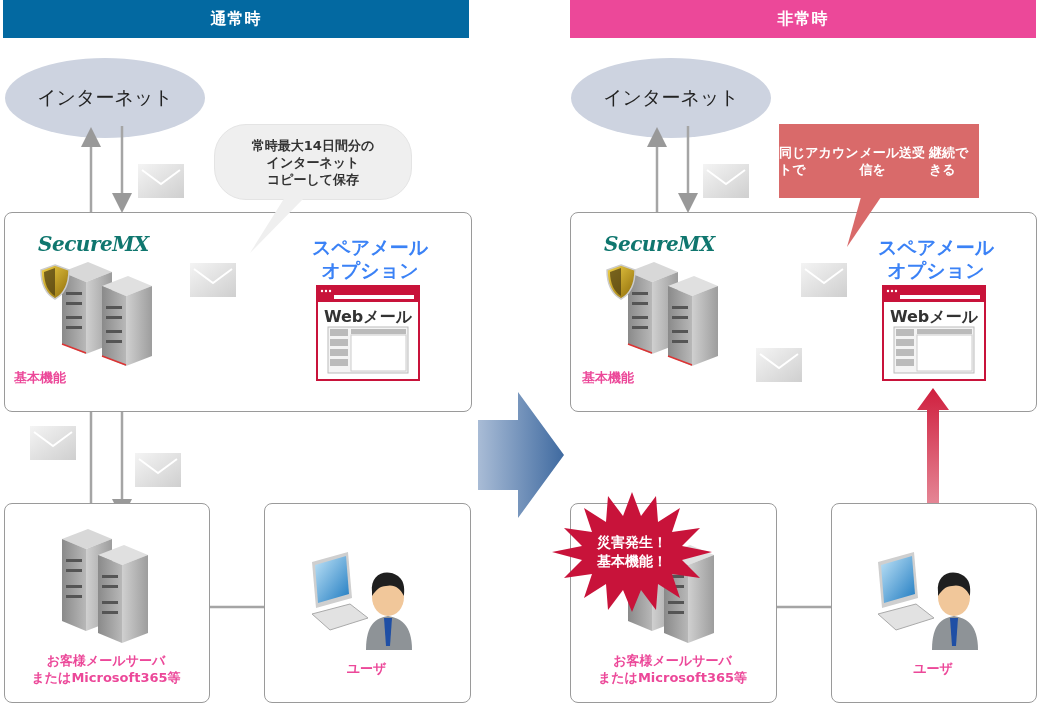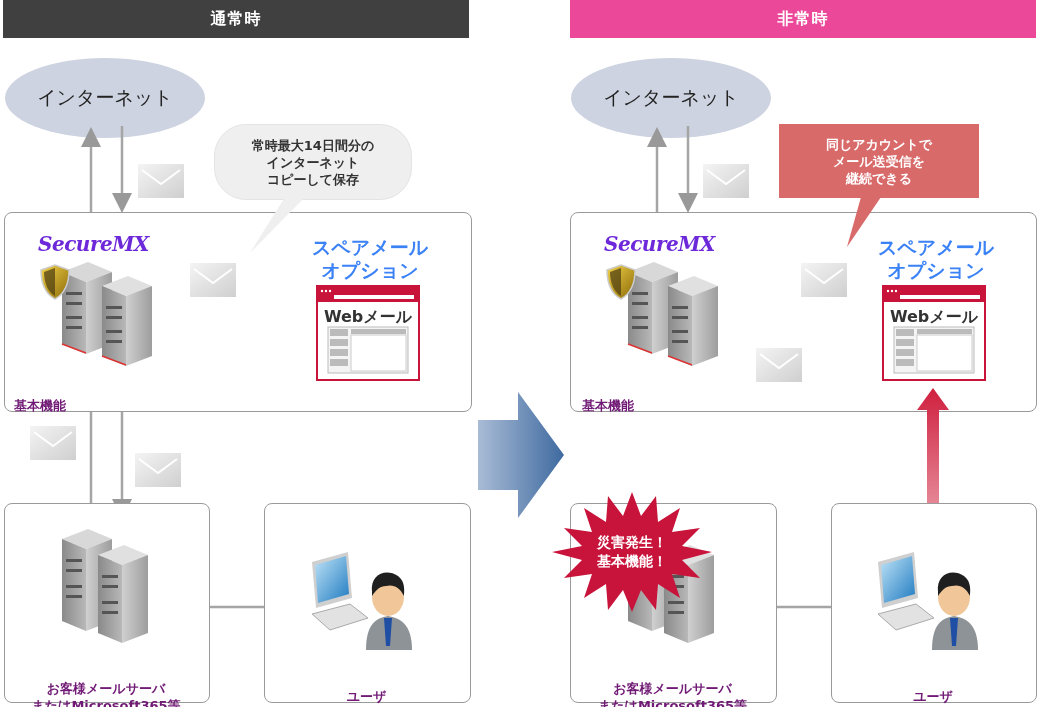--- a/index.html
+++ b/index.html
@@ -1,27 +1,27 @@
 <!DOCTYPE html>
 <html><head>
 <meta charset="utf-8">
 <style>
   html,body{margin:0;padding:0;background:#fff;}
   body{width:1037px;height:707px;position:relative;overflow:hidden;font-family:"DejaVu Sans","Liberation Sans",sans-serif;color:#333;}
   .abs{position:absolute;}
   .header{top:0;height:38px;display:flex;align-items:center;justify-content:center;color:#fff;font-size:16px;font-weight:bold;letter-spacing:1px;}
-  .header-normal{left:3px;width:466px;background:#404040;}
+  .header-normal{left:3px;width:466px;background:#0369a1;}
   .header-emergency{left:570px;width:466px;background:#ec4899;}
   .ellipse{width:200px;height:80px;border-radius:50%;background:#cdd3e0;display:flex;align-items:center;justify-content:center;font-size:19px;font-weight:normal;color:#222;}
   .box{border:1.5px solid #9a9a9a;border-radius:8px;background:#fff;}
   .bubble-gray{background:#efefef;border:1px solid #e4e4e4;font-size:13px;font-weight:bold;color:#333;text-align:center;line-height:17px;display:flex;align-items:center;justify-content:center;flex-direction:column;}
-  .bubble-red{background:#d96a6a;font-size:13px;font-weight:bold;color:#fff;text-align:right;line-height:17px;display:flex;align-items:center;justify-content:center;flex-direction:column;}
-  .logo{font-family:"DejaVu Serif","Liberation Serif",serif;font-style:italic;font-weight:bold;font-size:20px;color:#6d28d9;letter-spacing:-0.5px;}
+  .bubble-red{background:#d96a6a;font-size:13px;font-weight:bold;color:#fff;text-align:left;line-height:17px;display:flex;align-items:center;justify-content:center;flex-direction:row;}
+  .logo{font-family:"DejaVu Serif","Liberation Serif",serif;font-style:italic;font-weight:bold;font-size:20px;color:#0f766e;letter-spacing:-0.5px;}
   .red-title{color:#3b82f6;font-weight:bold;font-size:19px;line-height:23px;text-align:center;}
-  .label{font-weight:bold;font-size:13px;color:#701a75;text-align:center;line-height:17px;margin-top:28px;}
+  .label{font-weight:bold;font-size:13px;color:#ec4899;text-align:center;line-height:17px;}
   .envelope{width:46px;height:34px;}
   .webmail-text{font-weight:bold;font-size:16px;color:#333;}
   .burst-text{color:#fff;font-weight:bold;font-size:14px;line-height:19px;text-align:center;}
 </style>
 </head>
 <body>
 
 <svg width="0" height="0" style="position:absolute">
   <defs>
     <linearGradient id="envGrad" x1="0" y1="0" x2="1" y2="1">

